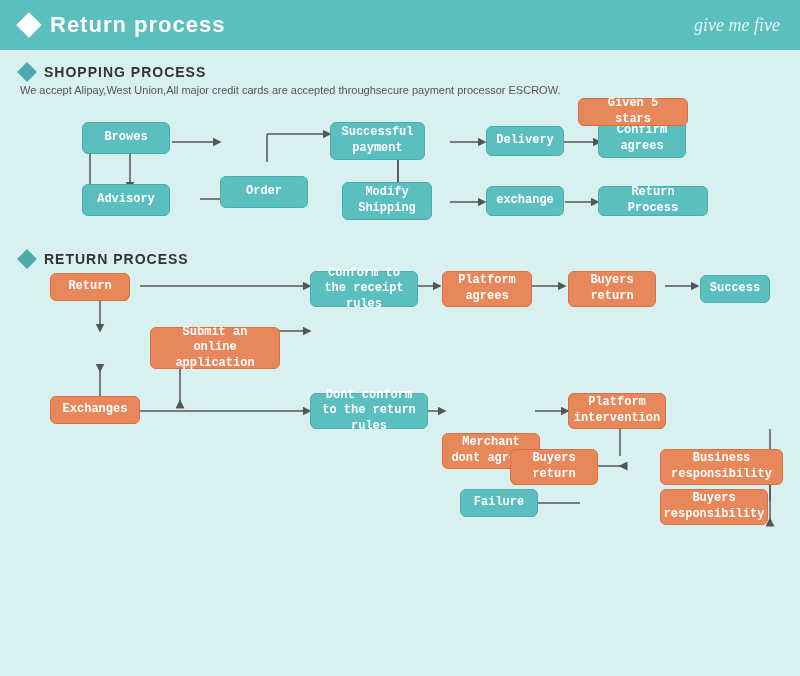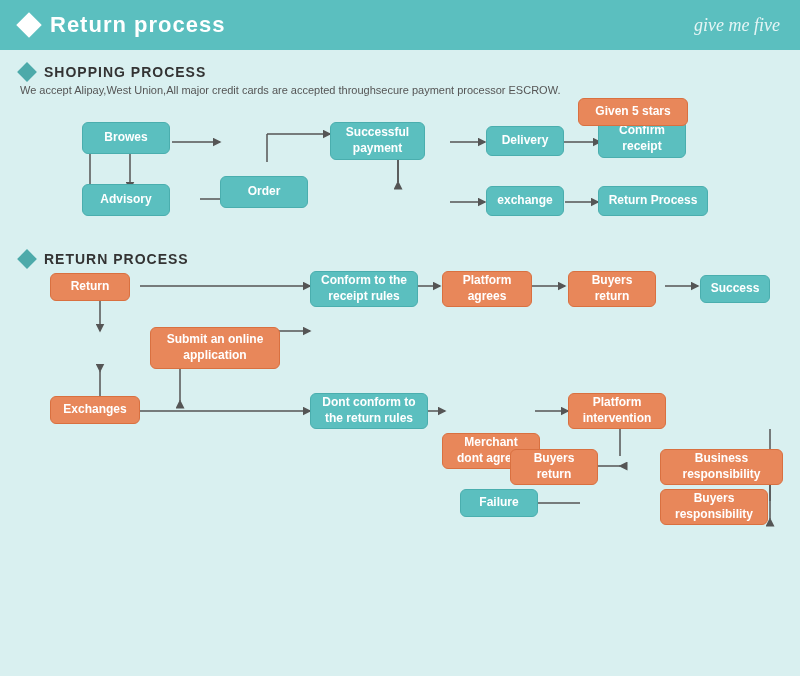--- a/index.html
+++ b/index.html
@@ -111,20 +111,21 @@
     .return-flow {
       position: relative;
       width: 100%;
       height: 260px;
       margin-top: 4px;
     }
 
     
     .pos {
       position: absolute;
+      font-family: Liberation Mono, monospace;
     }
 
     
     .flow-svg {
       position: absolute;
       top: 0; left: 0;
       width: 100%;
       height: 100%;
       pointer-events: none;
     }
@@ -183,28 +184,30 @@
         </marker>
       </defs>
     </svg>
 
     <div class="pos flow-box teal-box" style="left:62px; top:18px; width:88px; height:32px;">Browes</div>
 
     <div class="pos flow-box teal-box" style="left:200px; top:72px; width:88px; height:32px;">Order</div>
 
     <div class="pos flow-box teal-box" style="left:62px; top:80px; width:88px; height:32px;">Advisory</div>
 
+    <div class="pos flow-box teal-box" style="left:322px; top:78px; width:90px; height:38px;">Modify
+Shipping</div>
 
     <div class="pos flow-box teal-box" style="left:310px; top:18px; width:95px; height:38px;">Successful
 payment</div>
 
     <div class="pos flow-box teal-box" style="left:466px; top:22px; width:78px; height:30px;">Delivery</div>
 
     <div class="pos flow-box teal-box" style="left:578px; top:16px; width:88px; height:38px;">Confirm
-receipt</div>
+agrees</div>
 
     <div class="pos flow-box orange-box" style="left:558px; top:-6px; width:110px; height:28px;">Given 5 stars</div>
 
     <div class="pos flow-box teal-box" style="left:466px; top:82px; width:78px; height:30px;">exchange</div>
 
     <div class="pos flow-box teal-box" style="left:578px; top:82px; width:110px; height:30px;">Return Process</div>
   </div>
 
   <div class="section-header" style="margin-top:2px;">
     <div class="section-diamond"></div>

